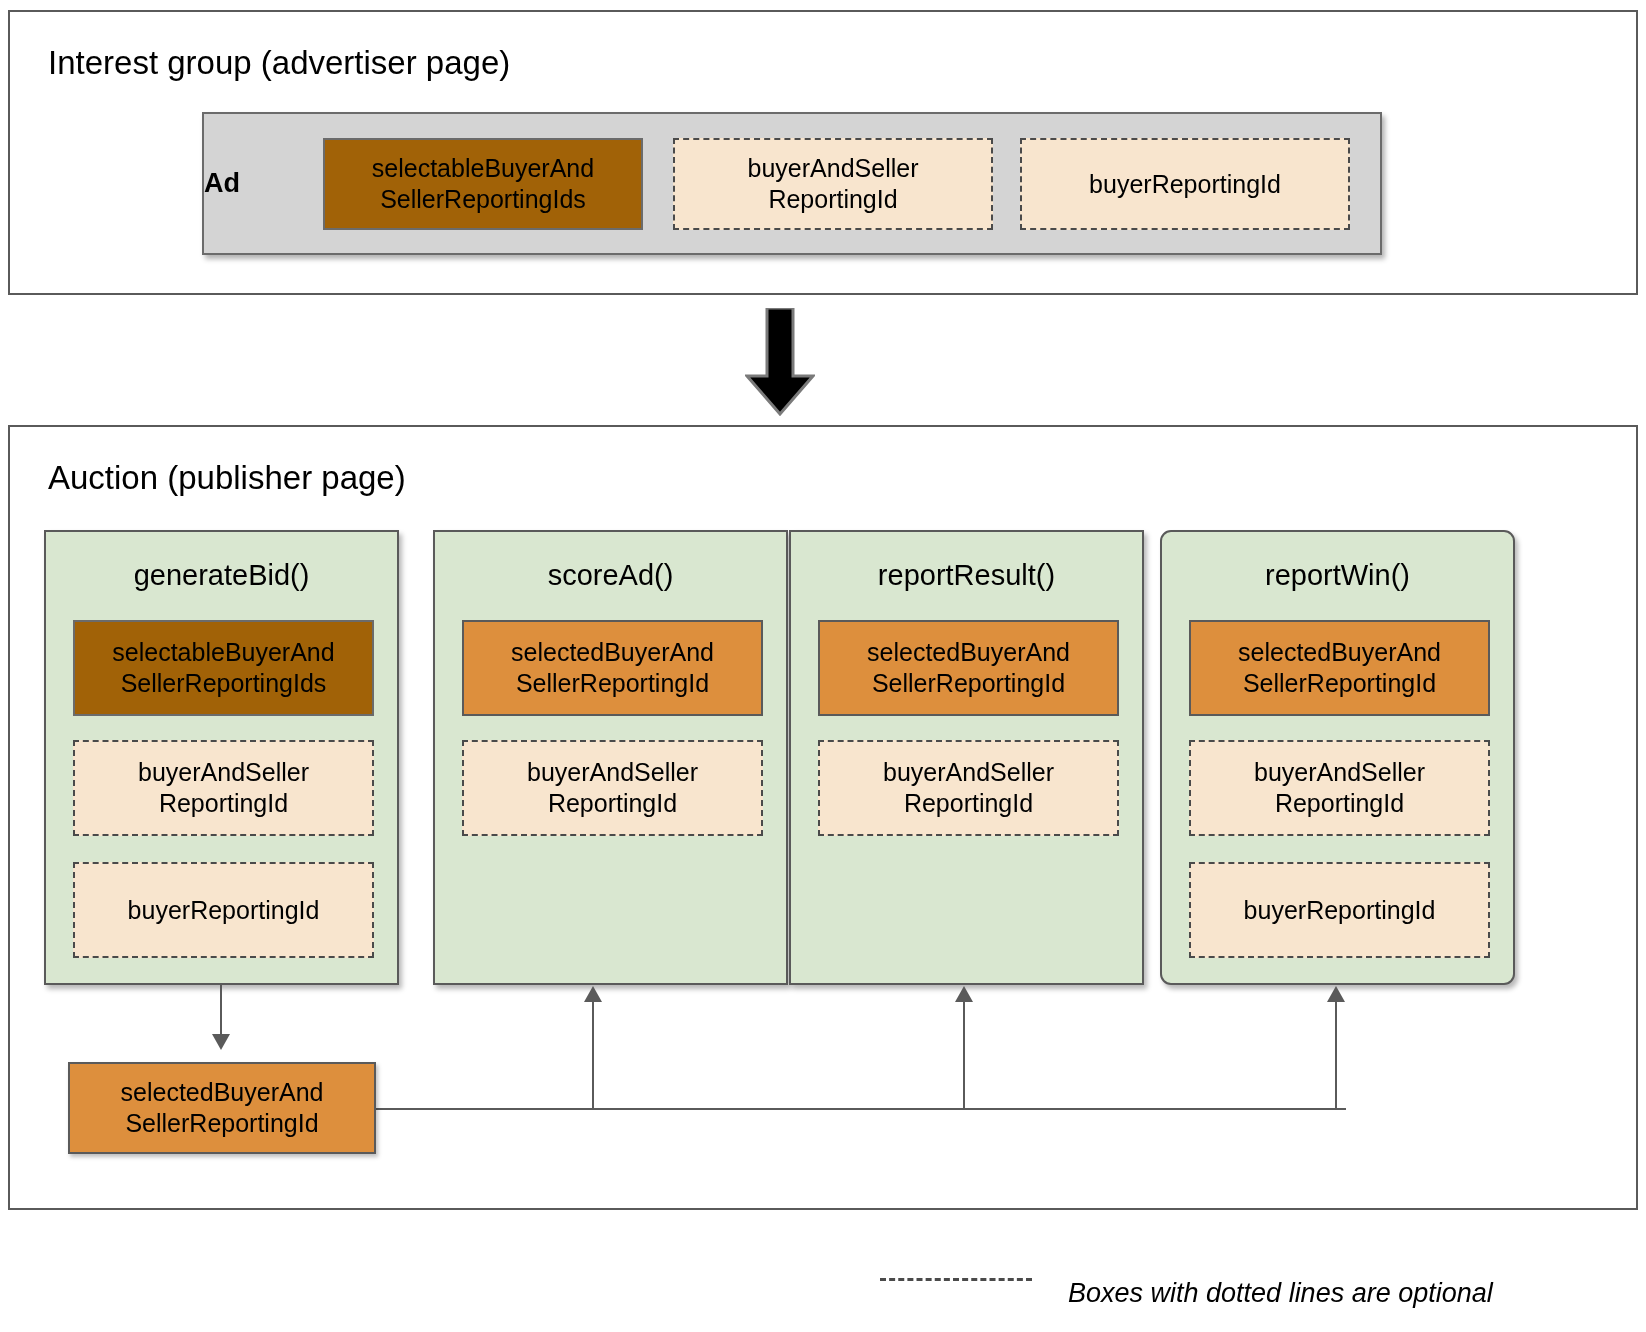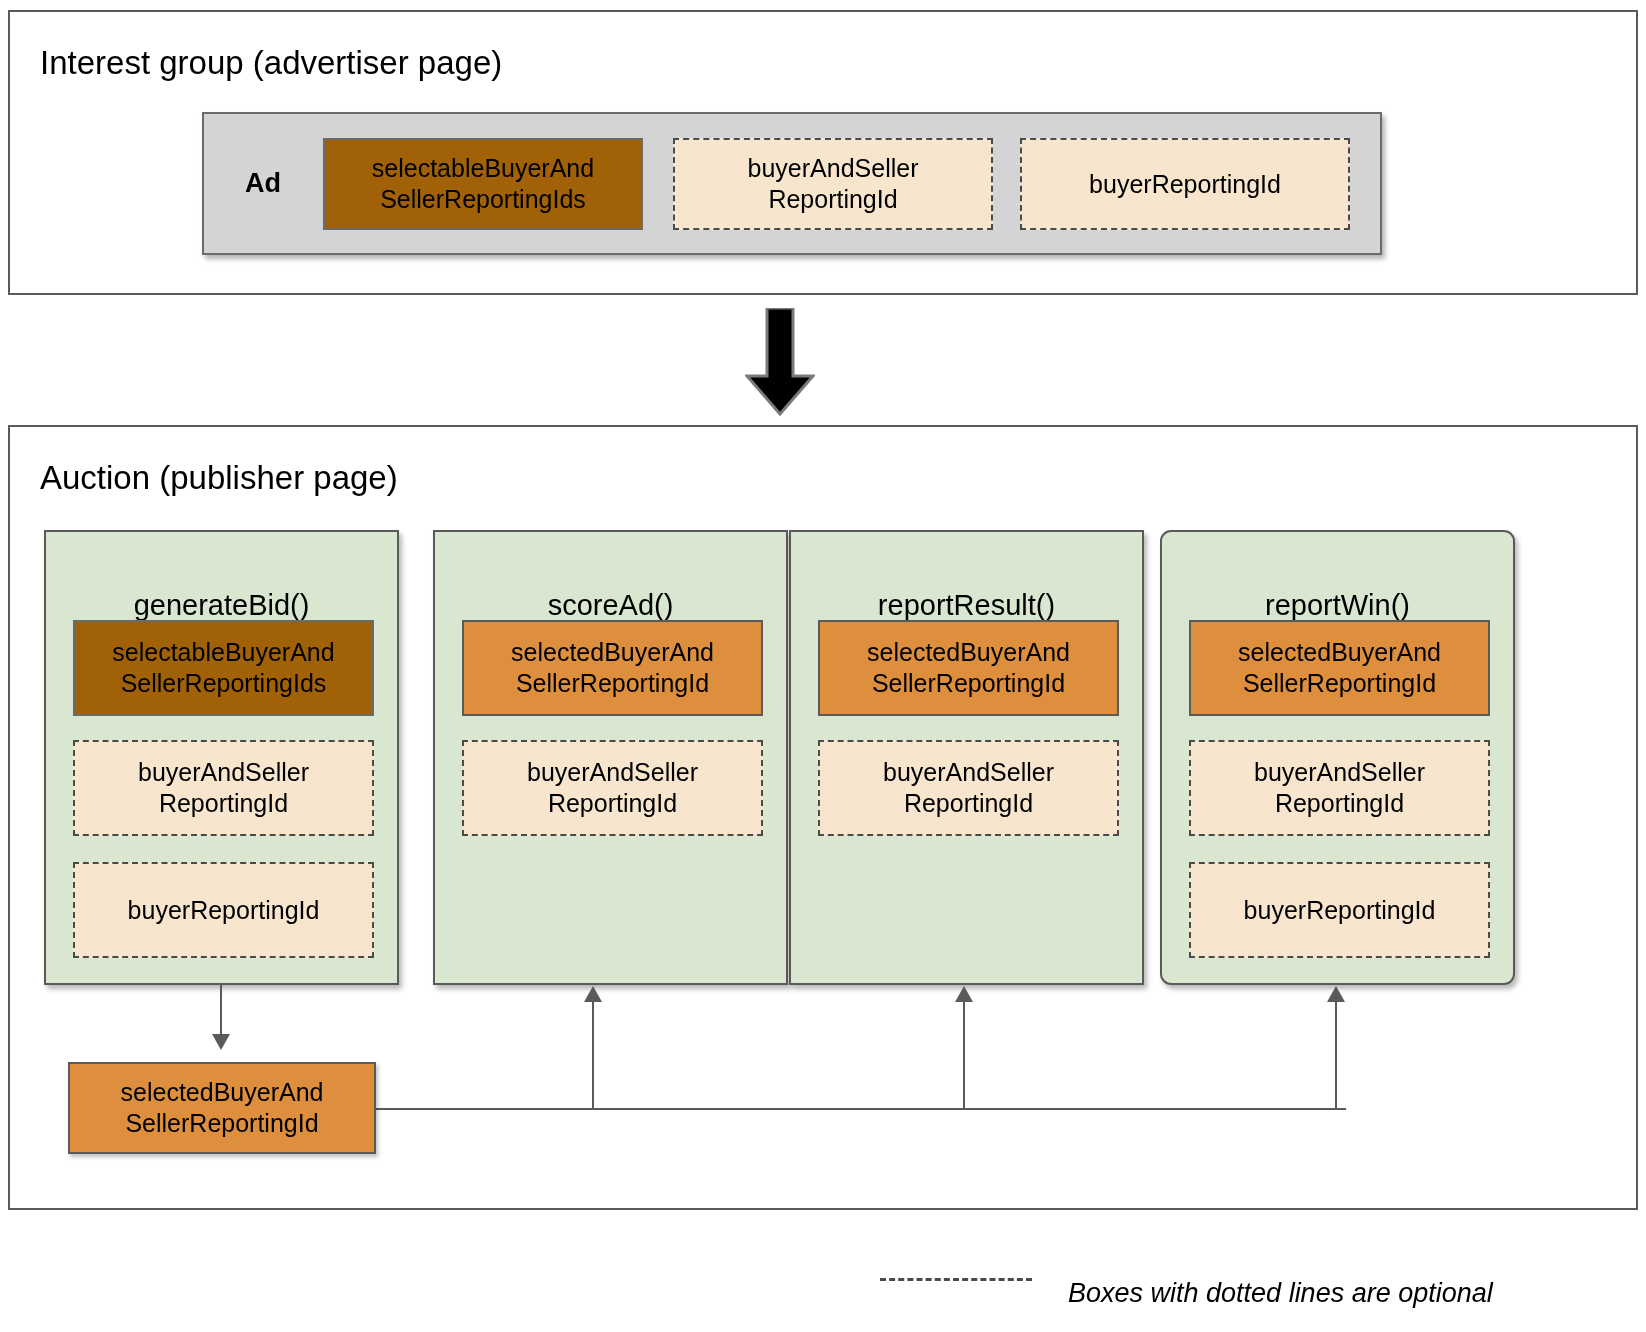--- a/index.html
+++ b/index.html
@@ -37,39 +37,40 @@
   #section-auction {
     left: 8px;  top: 425px;
     width: 1630px; height: 785px;
   }
   .section-title {
     position: absolute;
     font-size: 33px;
     line-height: 38px;
     color: #000;
     white-space: nowrap;
+    margin-left: 8px;
   }
   #ig-title { left: 30px; top: 32px; }
   #auc-title { left: 30px; top: 32px; }
 
   
   #ad-strip {
     position: absolute;
     left: 192px; top: 100px;
     width: 1180px; height: 143px;
     background: #d4d4d4;
     border: 2px solid #6b6b6b;
     box-sizing: border-box;
     box-shadow: 3px 4px 5px rgba(0,0,0,0.30);
     display: flex;
     align-items: center;
   }
   #ad-label {
     width: 118px;
-    text-align: center;
+    text-align: left;
     font-size: 27px;
     font-weight: bold;
     flex: 0 0 auto;
   }
 
   
   .vbox {
     box-sizing: border-box;
     display: flex;
     align-items: center;
@@ -113,21 +114,20 @@
   #panel-scoread      { left: 433px;  }
   #panel-reportresult { left: 789px;  }
   #panel-reportwin    { left: 1160px; border-radius: 11px; }
 
   .fn-title {
     position: absolute;
     left: 0; right: 0; top: 26px;
     text-align: center;
     font-size: 29px;
     line-height: 34px;
-    margin-top: 30px;
   }
   .fn-panel .vbox {
     position: absolute;
     left: 27px;
     width: 301px;
   }
   .slot-1 { top: 88px;  height: 96px; }
   .slot-2 { top: 208px; height: 96px; }
   .slot-3 { top: 330px; height: 96px; }
 

